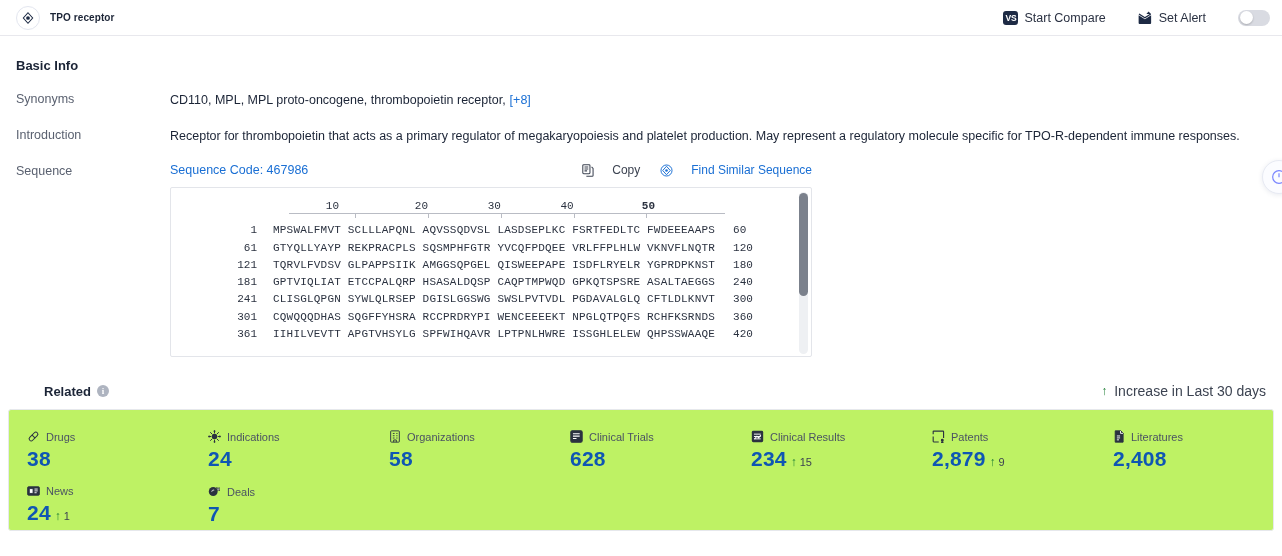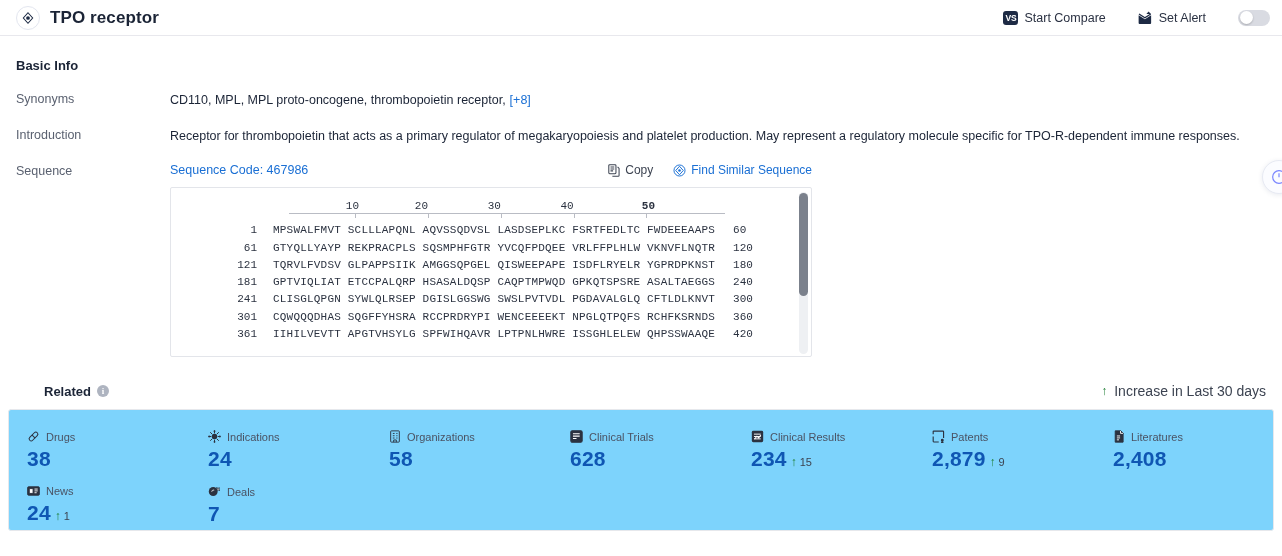--- a/index.html
+++ b/index.html
@@ -21,21 +21,21 @@
     border-bottom: 1px solid #e8e8ed;
     background: #fff;
   }
   .title-wrap { display:flex; align-items:center; gap:10px; }
   .target-icon {
     width: 24px; height: 24px; border-radius: 50%;
     border: 1px solid #e3e6ef; background:#fff;
     display:flex; align-items:center; justify-content:center;
   }
   .page-title {
-    font-size: 17px; font-weight: 700; color:#1b2436; letter-spacing: .1px;
+    font-size: 10px; font-weight: 700; color:#1b2436; letter-spacing: .1px;
   }
   .header-right { margin-left:auto; display:flex; align-items:center; gap:32px; }
   .hdr-btn { display:flex; align-items:center; gap:6px; cursor:pointer; }
   .hdr-btn .lbl { font-size:12.5px; color:#2a3142; }
   .vs-badge {
     width:15px; height:14px; border-radius:3px; background:#1d2a44; color:#fff;
     font-size:8.5px; font-weight:700; line-height:14px; text-align:center;
     font-family:"Liberation Sans", sans-serif; letter-spacing:-0.3px;
   }
   .toggle {
@@ -57,21 +57,21 @@
   .info-label {
     width: 154px; flex:none; font-size:12.5px; color:#5a6170; padding-top:1px;
   }
   .info-value { font-size:12.5px; color:#1b2436; line-height:1.45; }
   .syn-more { color:#1a6fd4; margin-left:4px; cursor:pointer; }
 
   
   .seq-head { display:flex; align-items:center; width: 642px; }
   .seq-code { font-size:12.5px; color:#1a6fd4; cursor:pointer; }
   .seq-actions { margin-left:auto; display:flex; align-items:center; gap:20px; }
-  .seq-act { display:flex; align-items:center; gap:5px; cursor:pointer; font-size:12px; }
+  .seq-act { display:flex; align-items:center; gap:18px; cursor:pointer; font-size:12px; }
   .seq-act.copy .lbl { color:#3c4351; }
   .seq-act.find .lbl { color:#1a6fd4; }
 
   .seq-box {
     margin-top: 9px; margin-left: 154px;
     width: 642px; height: 170px;
     border: 1px solid #e3e5ea; border-radius: 2px;
     background:#fff; position: relative; overflow: hidden;
   }
   .seq-inner {
@@ -116,21 +116,21 @@
     font-size:9px; font-weight:700; text-align:center; line-height:12px;
     margin-left:6px; cursor:pointer; font-family:"Liberation Serif", serif;
   }
   .legend { margin-left:auto; display:flex; align-items:center; gap:7px; }
   .legend .lbl { font-size:14px; color:#3c4351; }
   .arrow-up { color:#1e7e34; font-size:12px; line-height:1; }
 
   .cards {
     margin: 10px 8px 0 8px;
     border: 1px solid #e6e8ec; border-radius: 3px;
-    background:#7dd3fc;
+    background:#bef264;
     padding: 20px 0 16px 0;
     display:grid;
     grid-template-columns: repeat(7, 181px);
     row-gap: 14px;
     height: 122px; overflow:hidden;
   }
   .card { padding-left: 18px; }
   .card-head { display:flex; align-items:center; gap:6px; }
   .card-label { font-size:11px; color:#4a5263; }
   .card-value {
@@ -234,21 +234,21 @@
             <span class="lbl">Find Similar Sequence</span>
           </div>
         </div>
       </div>
     </div>
 
     <div class="seq-box">
       <div class="seq-inner">
         <div class="ruler">
           <div class="nums">
-              <span style="left: 70px; text-align: center;">10</span>
+              <span style="left: 50px; text-align: center;">10</span>
               <span style="left: 139.02px;">20</span>
               <span style="left: 211.84px;">30</span>
               <span style="left: 284.66px;">40</span>
               <span style="left: 366px; font-weight: bold;">50</span>
             </div>
           <div class="line"></div>
         <div class="tick" style="left: 66.2px;"></div>
             <div class="tick" style="left: 139.02px;"></div>
             <div class="tick" style="left: 211.84px;"></div>
             <div class="tick" style="left: 284.66px;"></div>

